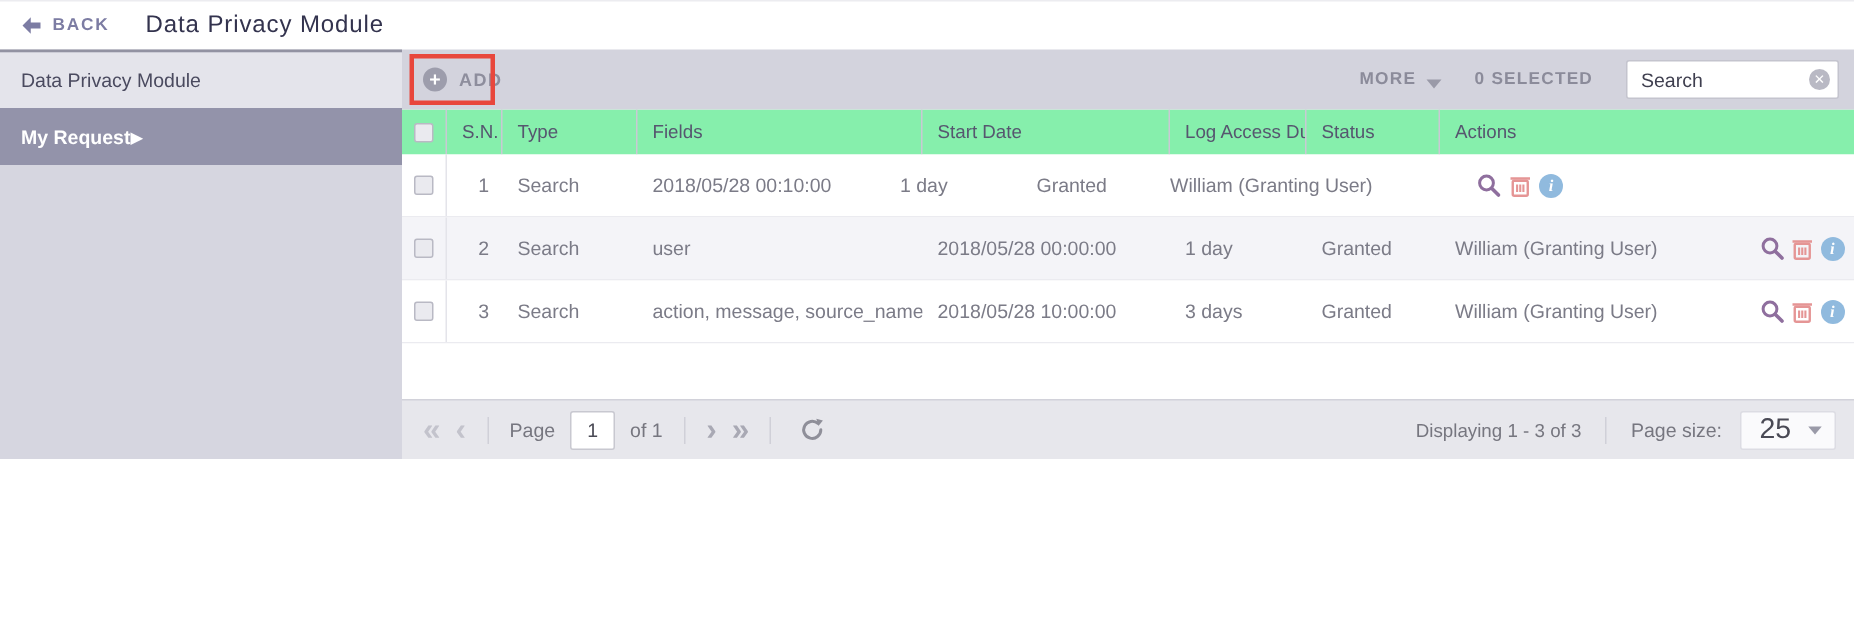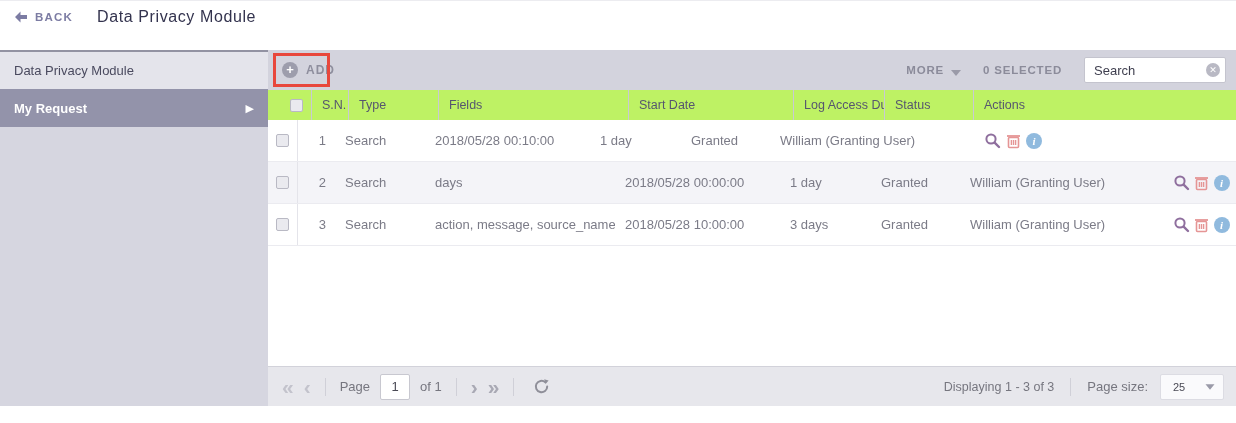--- a/index.html
+++ b/index.html
@@ -2,21 +2,21 @@
 <html><head>
 <meta charset="utf-8">
 <style>
   * { box-sizing: border-box; margin: 0; padding: 0; }
   html, body { width: 1236px; height: 423px; }
   body {
     font-family: "Liberation Sans", "DejaVu Sans", sans-serif;
     background: #ffffff;
     overflow: hidden;
   }
-  .app { width: 1236px; height: 406px; display: flex; flex-direction: column; gap: 17px; }
+  .app { width: 1236px; height: 306px; display: flex; flex-direction: column; }
 
   
   .topbar {
     height: 33px; background: #ffffff; display: flex; align-items: center;
     padding-left: 14px; flex: 0 0 auto;
     border-top: 1px solid #ececf0;
   }
   .back-btn { display: flex; align-items: center; gap: 7px; cursor: pointer; }
   .back-arrow { width: 14px; height: 12px; display: inline-block; }
   .back-label { font-size: 11.5px; letter-spacing: 1.2px; color: #7c7ca3; font-weight: bold; }
@@ -30,21 +30,21 @@
     width: 268px; flex: 0 0 auto; display: flex; flex-direction: column;
     background: #d6d6e0; border-top: 2px solid #9292a2;
   }
   .side-item {
     height: 37px; display: flex; align-items: center; padding: 0 14px;
     font-size: 13px; cursor: pointer;
   }
   .side-item.plain { background: #e4e4eb; color: #4a4a5f; }
   .side-item.active {
     height: 38px; background: #9393aa; color: #ffffff; font-weight: bold;
-    justify-content: space-between;
+    justify-content: flex-start;
   }
   .side-caret { color: #ffffff; font-size: 11px; }
   .side-filler { flex: 1; background: #d6d6e0; }
 
   
   .panel { flex: 1; display: flex; flex-direction: column; background: #ffffff; min-width: 0; }
 
   
   .toolbar {
     height: 40px; flex: 0 0 auto; background: #d3d3dd;
@@ -74,21 +74,21 @@
     font-family: "Liberation Sans", sans-serif; outline: none;
   }
   .search-input::placeholder { color: #3f3f4f; opacity: 1; }
   .clear-icon {
     position: absolute; right: 6px; top: 6px; width: 14px; height: 14px; border-radius: 50%;
     background: #b9b9c4; color: #ffffff; font-size: 9px; line-height: 14px; text-align: center;
     cursor: pointer;
   }
 
   
-  .thead { height: 30px; flex: 0 0 auto; background: #bef264; display: flex; padding-left: 14px; }
+  .thead { height: 30px; flex: 0 0 auto; background: #86efac; display: flex; }
   .th {
     display: flex; align-items: center; font-size: 12.5px; color: #56566f;
     padding: 0 6px 0 10px; border-right: 1px solid #c9c9d4; overflow: hidden; white-space: nowrap;
   }
   .th:last-child { border-right: none; }
   .col-check { width: 30px; flex: 0 0 auto; justify-content: center; padding: 0; }
   .col-sn { width: 37px; flex: 0 0 auto; }
   .col-type { width: 90px; flex: 0 0 auto; }
   .col-fields { width: 190px; flex: 0 0 auto; text-align: center; }
   .col-start { width: 165px; flex: 0 0 auto; }
@@ -134,21 +134,21 @@
   .page-input {
     width: 30px; height: 26px; border: 1px solid #c8c8d0; border-radius: 2px; background: #ffffff;
     text-align: center; font-size: 13px; color: #4a4a55; font-family: "Liberation Sans", sans-serif; outline: none;
   }
   .refresh-btn { margin-left: 4px; cursor: pointer; display: inline-flex; }
   .pg-right { margin-left: auto; display: flex; align-items: center; gap: 12px; }
   .displaying { font-size: 12.5px; color: #76767f; }
   .pagesize-select {
     width: 64px; height: 26px; background: #fafafc; border: 1px solid #dcdce3; border-radius: 2px;
     display: flex; align-items: center; justify-content: space-between; padding: 0 8px 0 12px;
-    font-size: 11px; color: #4a4a55; cursor: pointer;
+    font-size: 19px; color: #4a4a55; cursor: pointer;
   }
   .pagesize-select .caret-down { border-top-color: #9a9aa8; transform: scale(0.9); }
 </style>
 </head>
 <body>
 
 <div class="app">
 
   <div class="topbar">
     <div class="back-btn">
@@ -240,21 +240,21 @@
             </span>
           </div>
         </div>
 
         <div class="trow alt">
           <div class="td col-check">
               <span class="checkbox"></span>
             </div>
           <div class="td col-sn">2</div>
           <div class="td col-type">Search</div>
-          <div class="td col-fields">days</div>
+          <div class="td col-fields">user</div>
           <div class="td col-start">2018/05/28 00:00:00</div>
           <div class="td col-dur">1 day</div>
           <div class="td col-status">Granted</div>
           <div class="td col-granted">William (Granting User)</div>
           <div class="td col-actions actions-cell">
             <span class="icon-btn">
               <svg width="17" height="17" viewBox="0 0 17 17">
                   <circle cx="7" cy="7" r="4.6" fill="none" stroke="#8f6f9e" stroke-width="2"></circle>
                   <line x1="10.6" y1="10.6" x2="15" y2="15" stroke="#8f6f9e" stroke-width="2.4" stroke-linecap="round"></line>
                 </svg>

